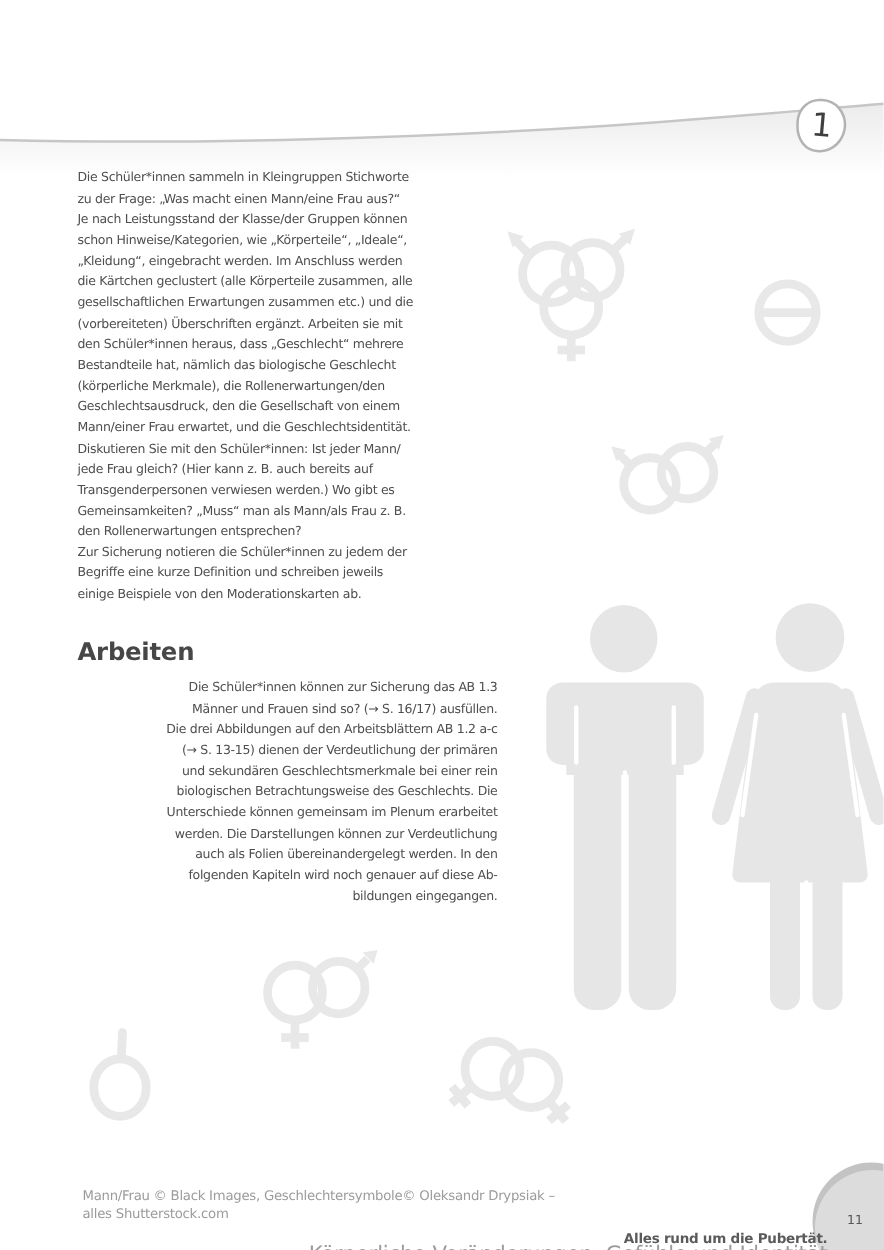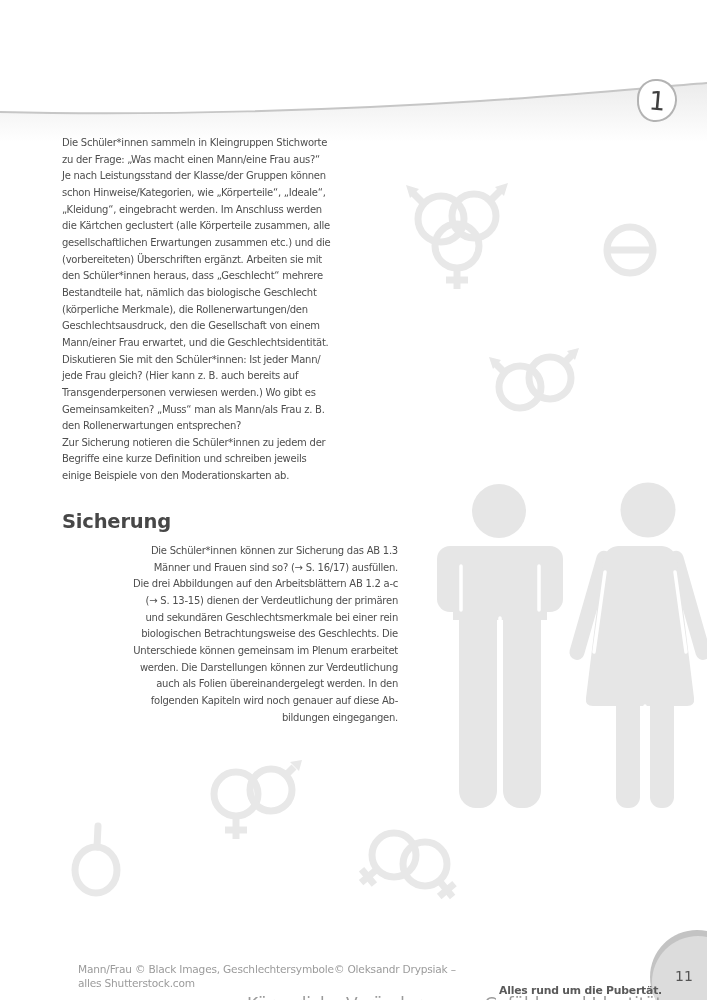--- a/index.html
+++ b/index.html
@@ -34,21 +34,21 @@
   }
   #intro{top:135px;}
   .section-heading{
     position:absolute;left:0;top:508px;margin:0;
     font-size:19.5px;line-height:28px;font-weight:bold;color:#474747;
     letter-spacing:-0.2px;
   }
   #section{top:543px;text-align:right;}
   
   .credits{
-    position:absolute;left:62px;top:947px;z-index:2;margin:16px;
+    position:absolute;left:62px;top:947px;z-index:2;margin:4px;
     font-size:10.6px;line-height:13.8px;color:#9b9b9b;
     letter-spacing:-0.2px;white-space:pre-line;
   }
   .footer-right{
     position:absolute;right:45px;top:984px;z-index:2;text-align:right;
     letter-spacing:-0.2px;
   }
   .footer-right .series-title{
     font-size:10.8px;line-height:13.8px;font-weight:bold;color:#5a5a5a;margin:0;
   }
@@ -60,21 +60,21 @@
   }
   .page-num-rim{
     position:absolute;left:2px;top:0;width:94px;height:94px;border-radius:50%;
     background:#c3c3c3;
   }
   .page-num-circle{
     position:absolute;left:4px;top:6px;width:92px;height:92px;border-radius:50%;
     background:#dcdcdc;display:flex;align-items:center;justify-content:center;
   }
   .page-num-circle span{
-    font-size:14px;color:#555555;position:relative;left:-14px;top:-6px;
+    font-size:10px;color:#555555;position:relative;left:-14px;top:-6px;
   }
 </style>
 </head>
 <body>
 
 <div class="page">
 
   <svg class="wm" width="707" height="1000" viewBox="0 0 707 1000">
     <g stroke="#e8e8e8" stroke-width="7" fill="none">
 
@@ -191,21 +191,21 @@
 Geschlechtsausdruck, den die Gesellschaft von einem
 Mann/einer Frau erwartet, und die Geschlechtsidentität.
 Diskutieren Sie mit den Schüler*innen: Ist jeder Mann/
 jede Frau gleich? (Hier kann z. B. auch bereits auf
 Transgenderpersonen verwiesen werden.) Wo gibt es
 Gemeinsamkeiten? „Muss“ man als Mann/als Frau z. B.
 den Rollenerwartungen entsprechen?
 Zur Sicherung notieren die Schüler*innen zu jedem der
 Begriffe eine kurze Definition und schreiben jeweils
 einige Beispiele von den Moderationskarten ab.</p>
-    <h2 class="section-heading">Sicherung</h2>
+    <h2 class="section-heading">Arbeiten</h2>
     <p id="section" class="body-par">Die Schüler*innen können zur Sicherung das AB 1.3
 Männer und Frauen sind so? (→ S. 16/17) ausfüllen.
 Die drei Abbildungen auf den Arbeitsblättern AB 1.2 a-c
 (→ S. 13-15) dienen der Verdeutlichung der primären
 und sekundären Geschlechtsmerkmale bei einer rein
 biologischen Betrachtungsweise des Geschlechts. Die
 Unterschiede können gemeinsam im Plenum erarbeitet
 werden. Die Darstellungen können zur Verdeutlichung
 auch als Folien übereinandergelegt werden. In den
 folgenden Kapiteln wird noch genauer auf diese Ab-

